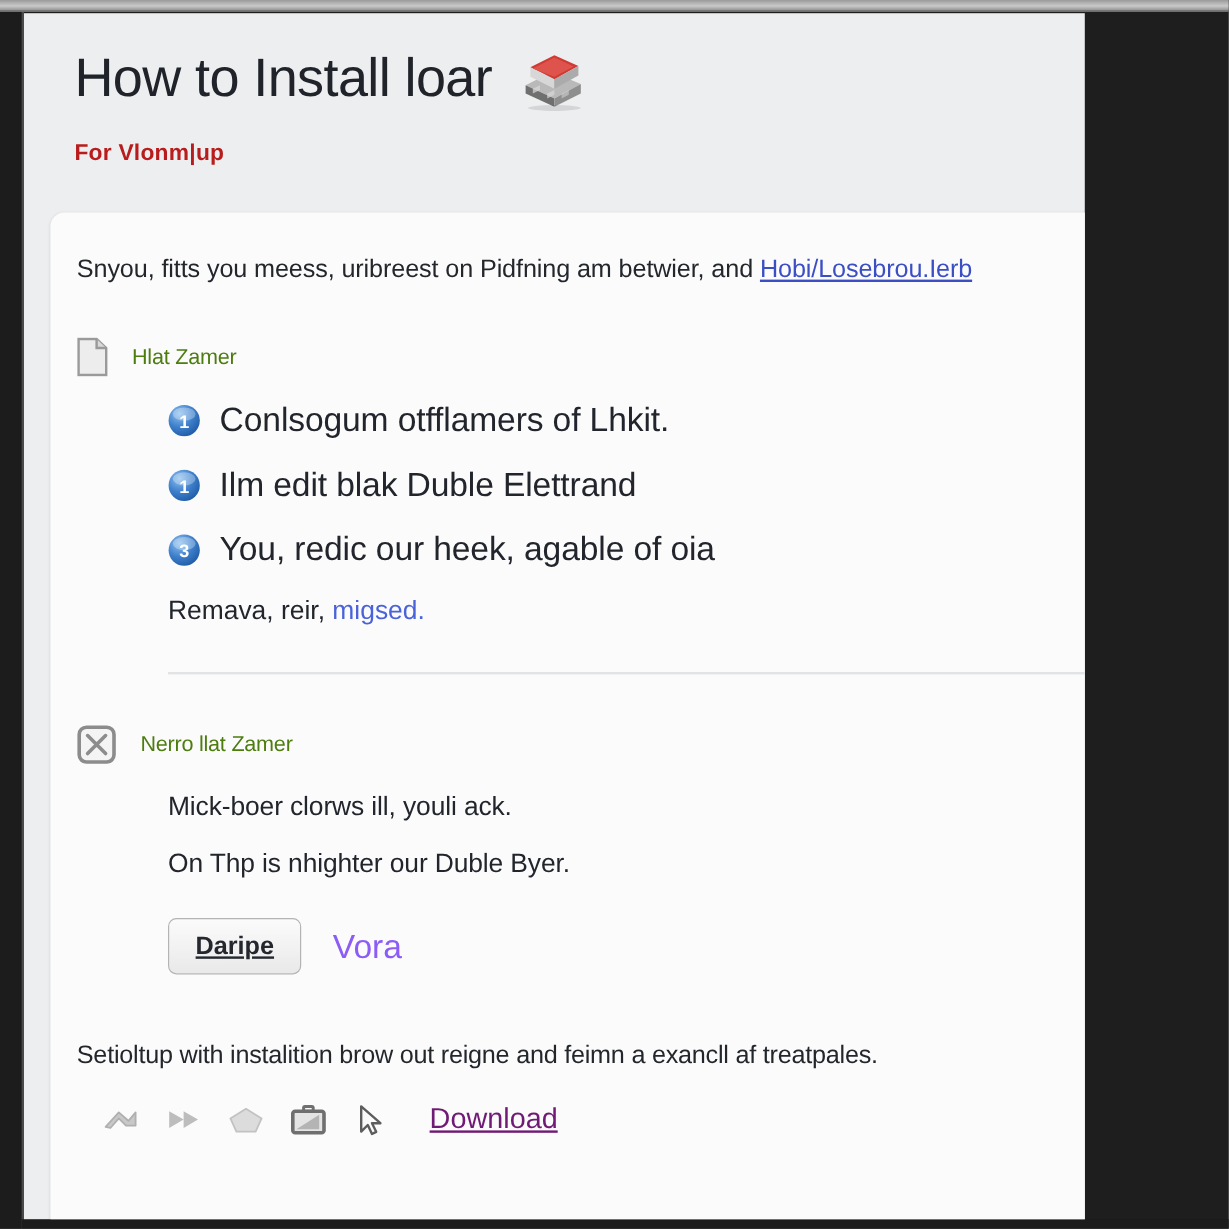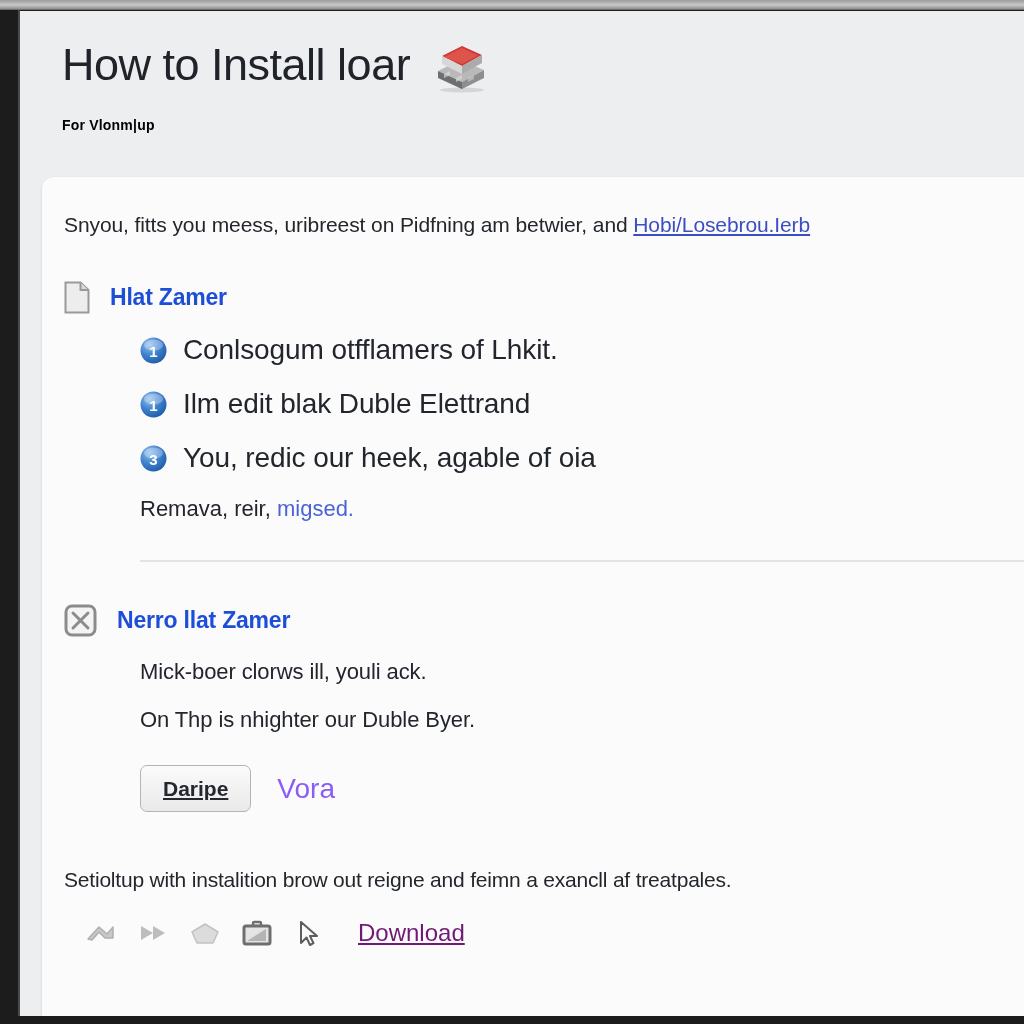--- a/index.html
+++ b/index.html
@@ -40,44 +40,44 @@
     position: absolute;
     left: 18px; bottom: 0;
     width: 1006px; height: 8px;
     background: #1c1c1c;
   }
 
   
   #page-surface {
     position: absolute;
     left: 20px; top: 11px;
-    width: 1004px; height: 1005px;
+    width: 884px; height: 1005px;
     background: #edeeef;
     overflow: hidden;
   }
 
   
   #doc-header {
     padding: 26px 0 0 42px;
   }
   #page-title {
     display: flex;
     align-items: center;
     gap: 22px;
     font-size: 45px;
     font-weight: 400;
     letter-spacing: -0.5px;
     color: #20242a;
     line-height: 1.1;
   }
   #page-subtitle {
     margin-top: 24px;
-    font-size: 14px;
+    font-size: 19px;
     font-weight: bold;
-    color: #000000;
+    color: #b91c1c;
     letter-spacing: 0.2px;
   }
 
   
   .box-icon { width: 58px; height: 56px; flex: none; }
 
   
   #content-card {
     position: absolute;
     left: 22px; top: 166px;
@@ -110,23 +110,23 @@
   
   .section { margin-top: 42px; }
 
   .section-head {
     display: flex;
     align-items: center;
     gap: 20px;
     padding-left: 22px;
   }
   .section-title {
-    font-size: 23px;
-    font-weight: bold;
-    color: #1d4ed8;
+    font-size: 18px;
+    font-weight: normal;
+    color: #4d7c0f;
     letter-spacing: -0.2px;
   }
 
   .doc-icon { width: 26px; height: 33px; flex: none; }
   .x-icon   { width: 33px; height: 33px; flex: none; }
 
   
   .steps { margin-top: 20px; padding-left: 98px; }
   .step {
     display: flex;

